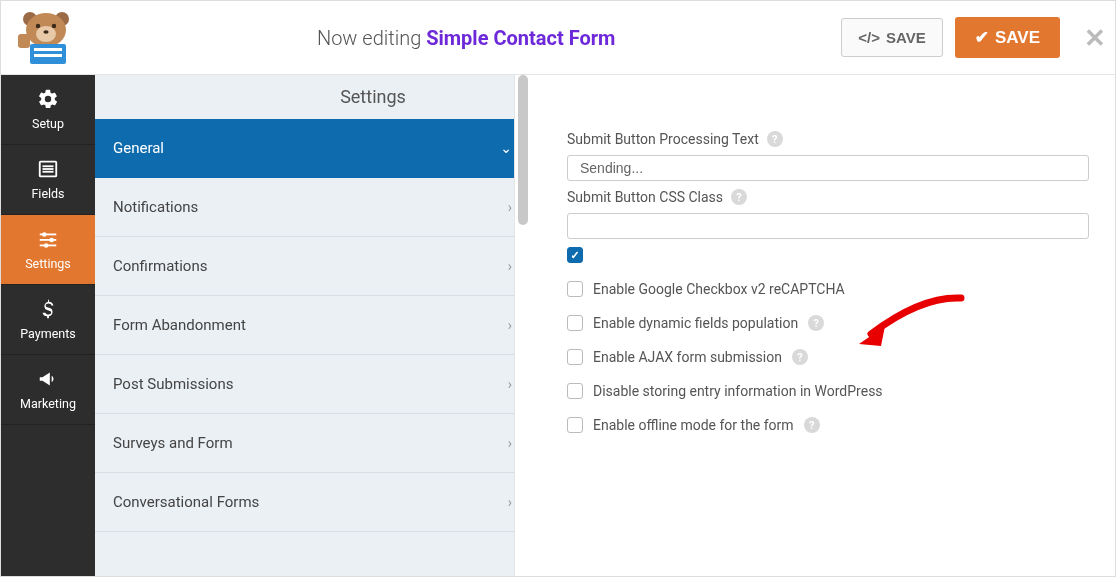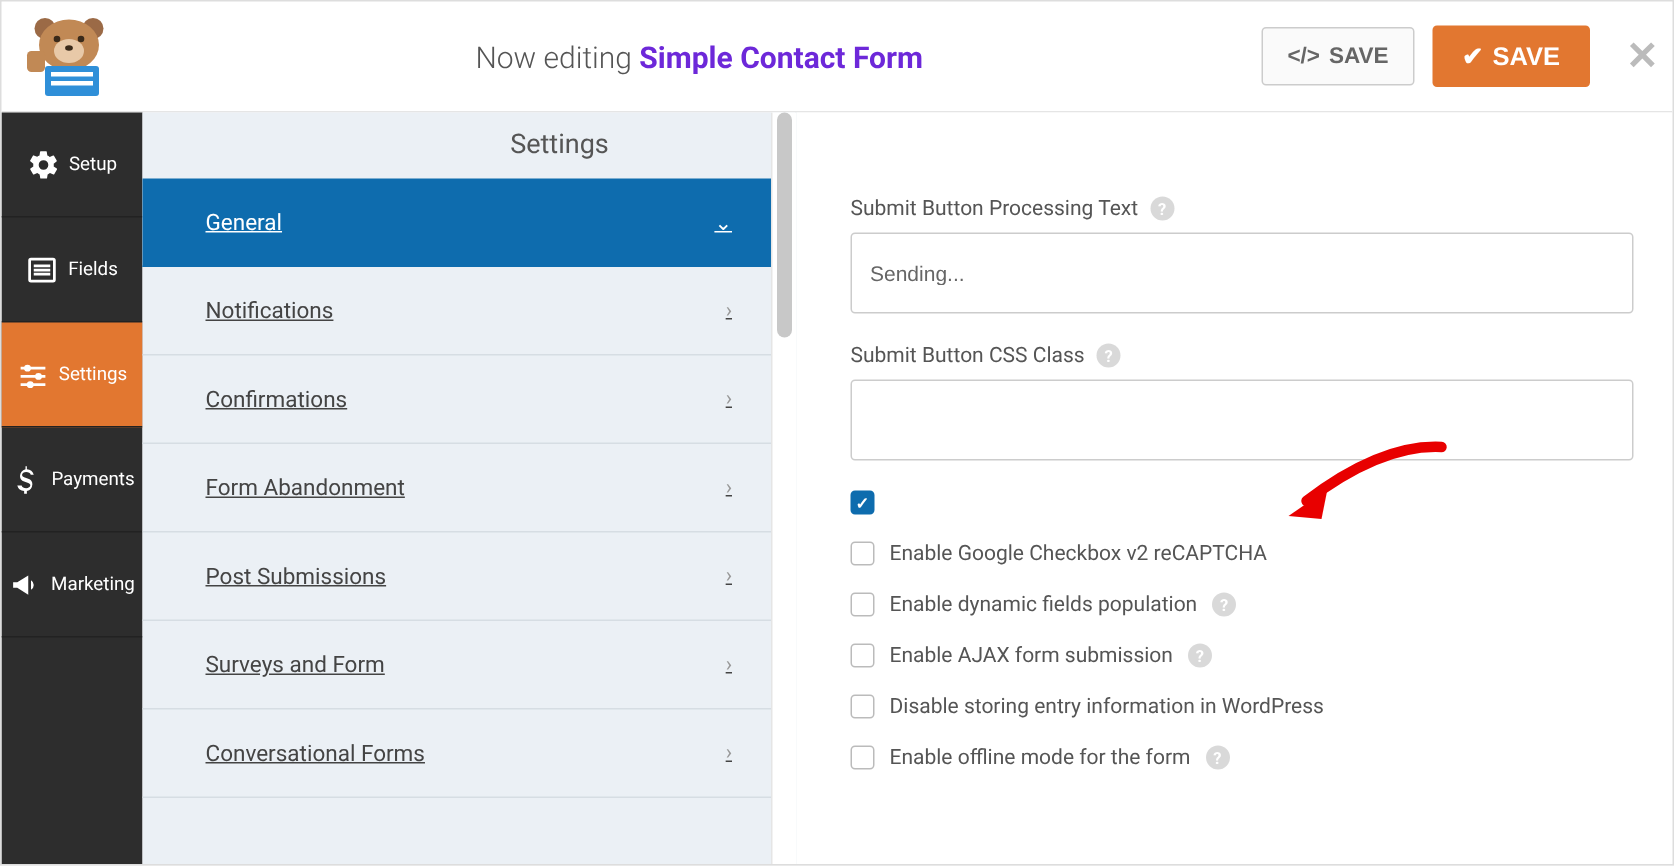--- a/index.html
+++ b/index.html
@@ -85,20 +85,21 @@
   .leftnav {
     width: 94px;
     background: #2d2d2d;
     display: flex;
     flex-direction: column;
   }
   .leftnav-item {
     height: 70px;
     color: #fff;
     display: flex;
+    flex-direction: column;
     align-items: center;
     justify-content: center;
     font-size: 12.5px;
     cursor: pointer;
     gap: 6px;
     border-bottom: 1px solid #222;
   }
   .leftnav-item.active { background: #e27730; }
   .leftnav-item svg { width: 22px; height: 22px; fill: #fff; }
 
@@ -114,29 +115,28 @@
     color: #555;
     padding: 11px 0;
     position: absolute;
     width: 556px;
     left: 0;
     background: transparent;
     z-index: 5;
   }
   .subpanel-list { margin-top: 44px; }
   .sub-item {
-    padding: 20px 42px;
+    padding: 20px 18px;
     border-bottom: 1px solid #d6dde3;
     display: flex;
     justify-content: space-between;
     align-items: center;
     cursor: pointer;
     color: #444;
     font-size: 15px;
-    text-decoration: underline;
   }
   .sub-item.active {
     background: #0e6cae;
     color: #fff;
     border-bottom: 1px solid #0e6cae;
   }
   .chev { color: #999; font-size: 14px; }
   .sub-item.active .chev { color: #fff; }
 
   .content {
@@ -156,24 +156,24 @@
   .help-icon {
     width: 16px; height: 16px; border-radius: 50%;
     background: #d9d9d9; display: inline-flex;
     align-items: center; justify-content: center;
     color: #fff; font-size: 11px; font-weight: 700;
   }
   .text-input {
     width: 100%;
     border: 1px solid #ccc;
     border-radius: 3px;
-    padding: 18px 12px;
+    padding: 4px 12px;
     font-size: 14px;
     color: #666;
-    margin-bottom: 20px;
+    margin-bottom: 8px;
   }
   .checkbox-row {
     display: flex;
     align-items: center;
     gap: 10px;
     margin-bottom: 18px;
     color: #555;
     font-size: 14px;
   }
   .chk {

